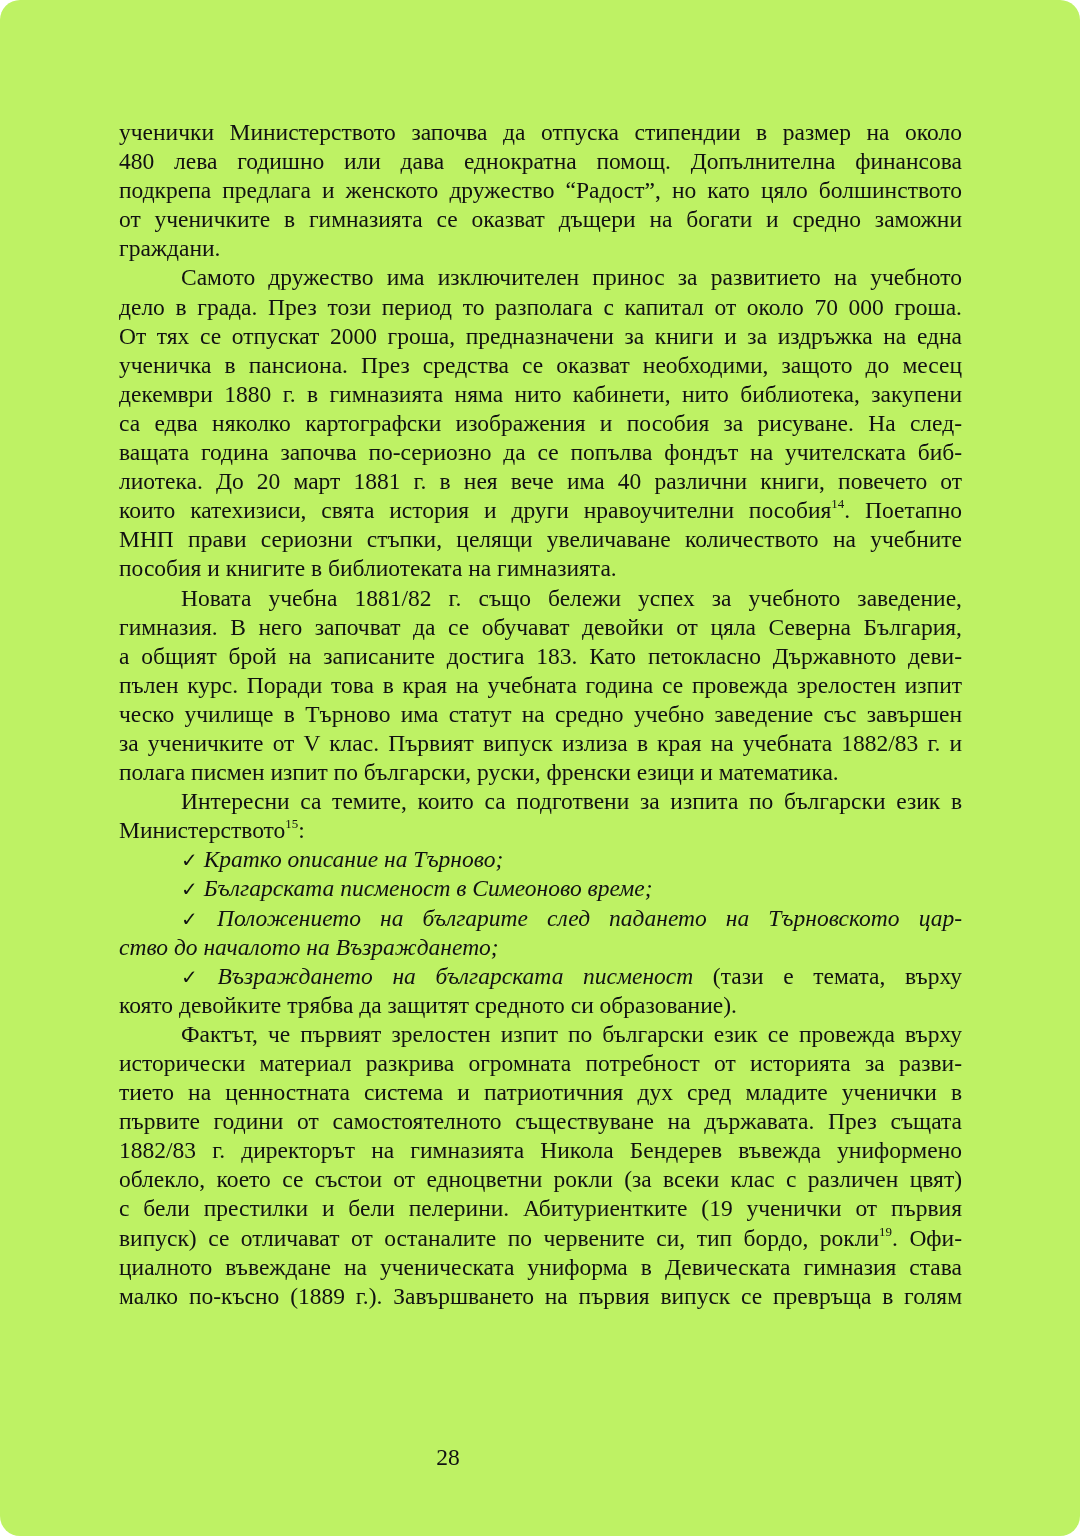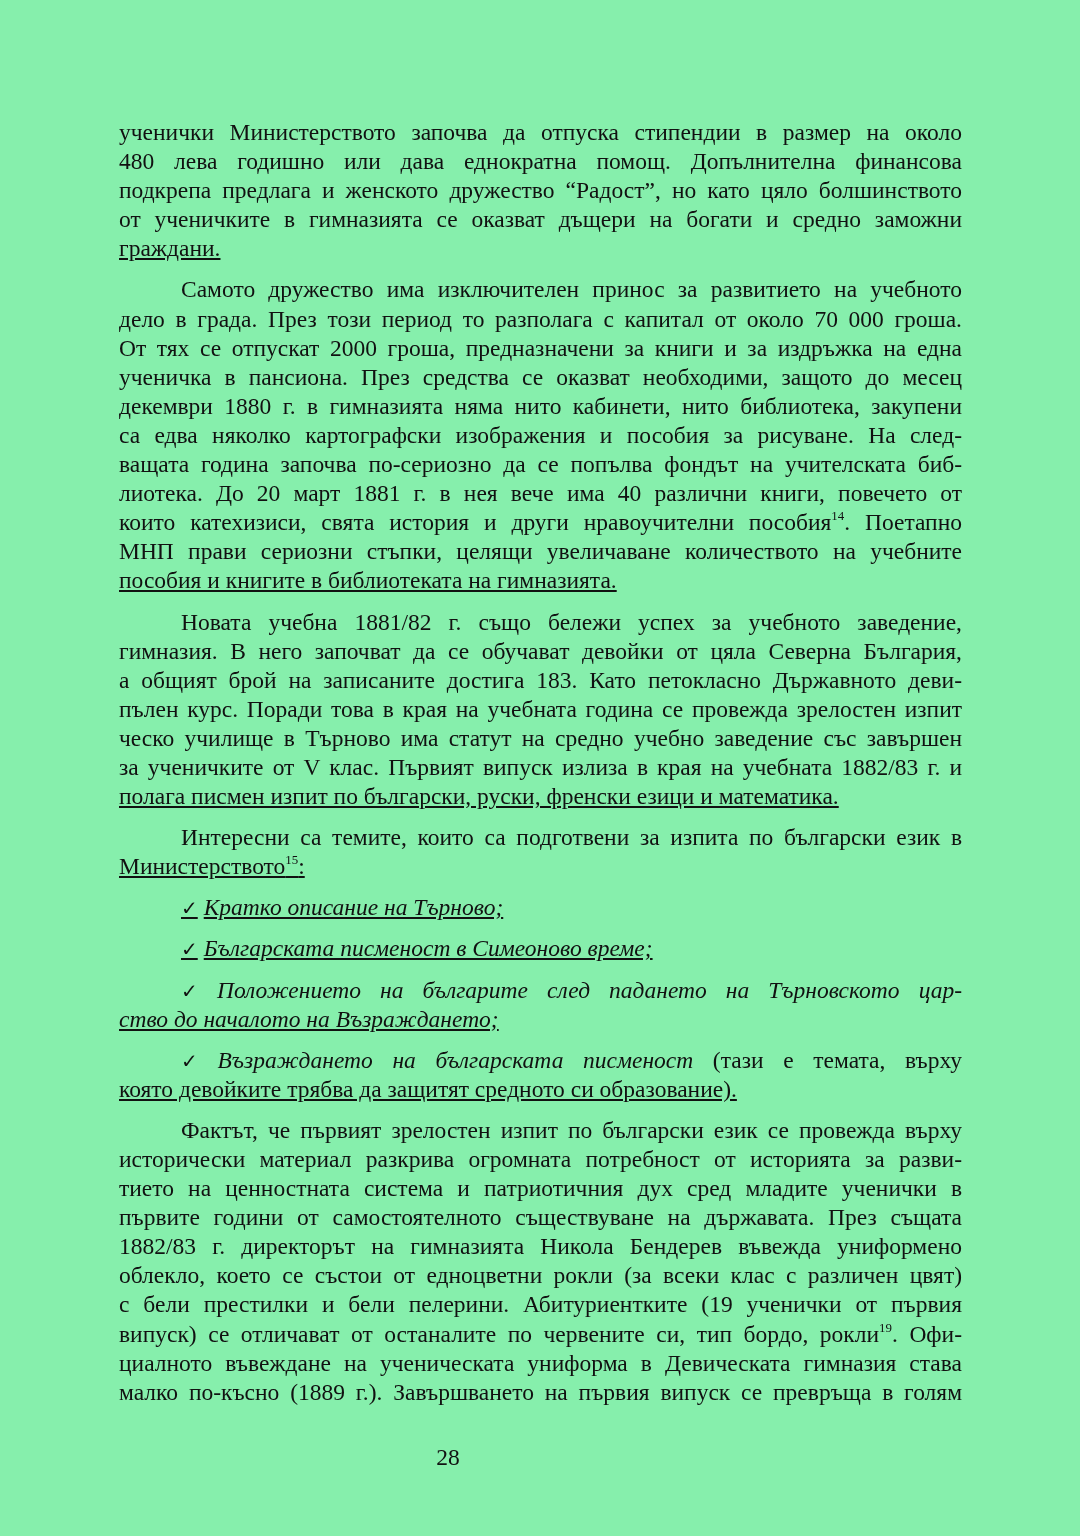--- a/index.html
+++ b/index.html
@@ -1,31 +1,32 @@
 <!DOCTYPE html>
 <html><head>
 <meta charset="utf-8">
 <style>
   html, body { margin: 0; padding: 0; background: #ffffff; }
   body { width: 1080px; height: 1536px; position: relative; overflow: hidden; }
   .page {
     position: absolute; left: 0; top: 0; width: 1080px; height: 1536px;
-    background: #86efac; color: #111111;
+    background: #bef264; color: #111111;
     font-family: "Liberation Serif", "DejaVu Serif", serif;
+    border-radius: 20px;
   }
   .text {
     position: absolute; left: 119px; top: 118px; width: 843px;
     font-size: 23.5px; line-height: 29.1px;
   }
   .line {
     display: block; white-space: nowrap; text-align: justify; text-align-last: justify;
     height: 29.1px; overflow: visible;
   }
-  .line.last { text-align-last: left; text-decoration: underline; }
-  .indent { padding-left: 62px; margin-top: 12px; }
+  .line.last { text-align-last: left; }
+  .indent { padding-left: 62px; }
   .it { font-style: italic; }
   sup { font-size: 0.55em; line-height: 0; vertical-align: 0.75em; }
   .check { font-style: normal; font-family: "DejaVu Sans", sans-serif; font-size: 0.85em; margin-right: 6px; }
   .page-number {
     position: absolute; left: 0; width: 896px; top: 1444px; text-align: center;
     font-size: 23.5px;
   }
 </style>
 </head>
 <body>

